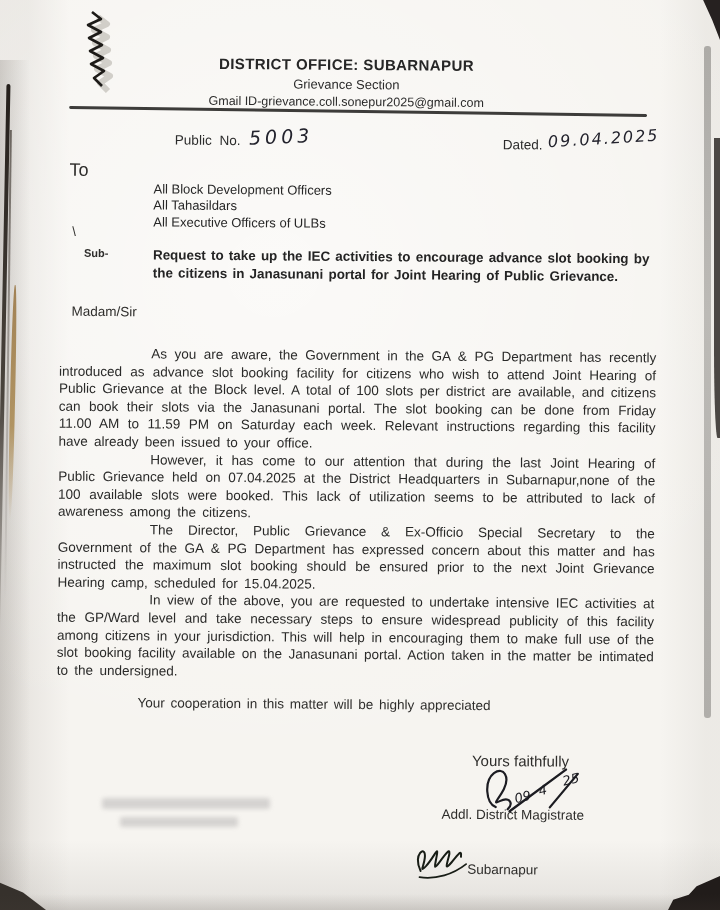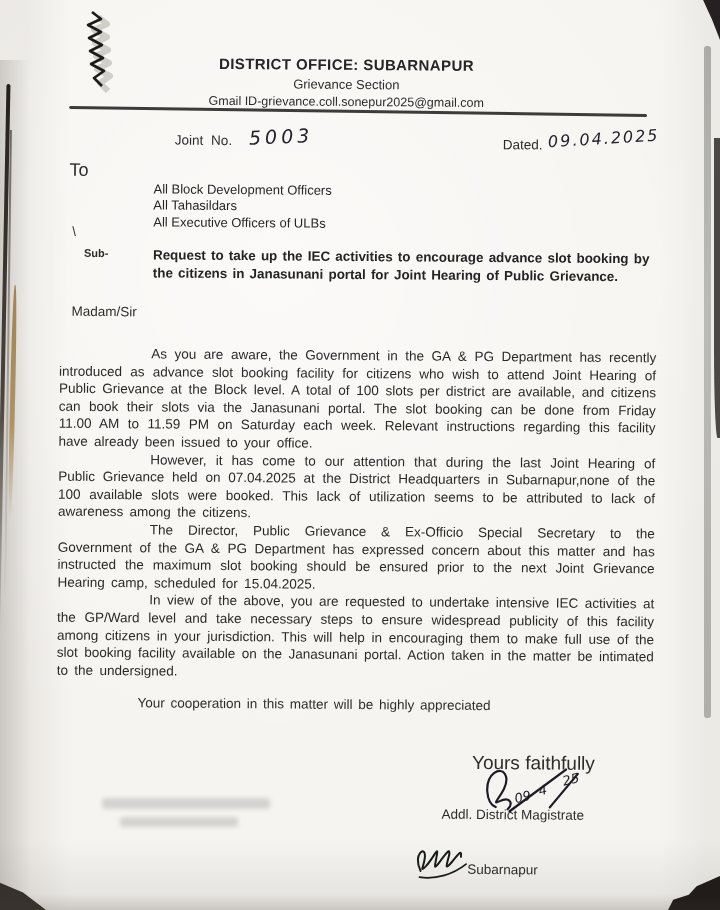--- a/index.html
+++ b/index.html
@@ -68,21 +68,21 @@
   .addressees { position:absolute; top:183px; left:155px; font-size:13px; line-height:16.4px; color:#272727; }
   .stray-mark { position:absolute; top:226px; left:74px; font-size:13px; }
   .sub-label { position:absolute; top:249px; left:86px; font-size:11px;font-weight:bold; }
   .subject { position:absolute; top:248px; left:155px; width:516px;
     font-size:13.4px; font-weight:bold; line-height:17.5px; color:#242424; word-spacing:1.5px; }
   .salutation { position:absolute; top:306px; left:74px; font-size:13.5px; }
   .body-text { position:absolute; top:347px; left:62px; width:597px; }
   .body-text p { font-size:13.5px; line-height:17.6px; text-align:justify;
     text-indent:92px; word-spacing:2.6px; color:#2a2a29; }
   .closing { position:absolute; top:697px; left:143px; font-size:13.5px; word-spacing:2px; }
-  .valediction { position:absolute; top:751px; left:478px; font-size:19px; }
+  .valediction { position:absolute; top:751px; left:478px; font-size:15px; }
   .designation { position:absolute; top:806px; left:448px; font-size:13.5px; }
   .place { position:absolute; top:825px; left:474px; font-size:13.5px;margin-top:36px; }
   .sig-main { position:absolute; top:762px; left:486px; }
   .sig-initial { position:absolute; top:836px; left:418px; transform:rotate(-9deg); }
   .staple-wrap { position:absolute; left:80px; top:8px; }
 </style>
 </head>
 <body>
 
 <div class="paper"></div>
@@ -110,21 +110,21 @@
 <div class="sheet">
 
   <div class="letterhead">
     <div class="office-title">DISTRICT OFFICE: SUBARNAPUR</div>
     <div class="section-title">Grievance Section</div>
     <div class="email-line">Gmail ID-grievance.coll.sonepur2025@gmail.com</div>
   </div>
 
   <div class="rule"></div>
 
-  <div class="meta-label letter-no-label">Joint No.</div>
+  <div class="meta-label letter-no-label">Public No.</div>
   <div class="letter-no-value hand">5003</div>
   <div class="meta-label dated-label">Dated.</div>
   <div class="dated-value hand">09.04.2025</div>
 
   <div class="to-label">To</div>
   <div class="addressees">
     <div>All Block Development Officers</div>
     <div>All Tahasildars</div>
     <div>All Executive Officers of ULBs</div>
   </div>

